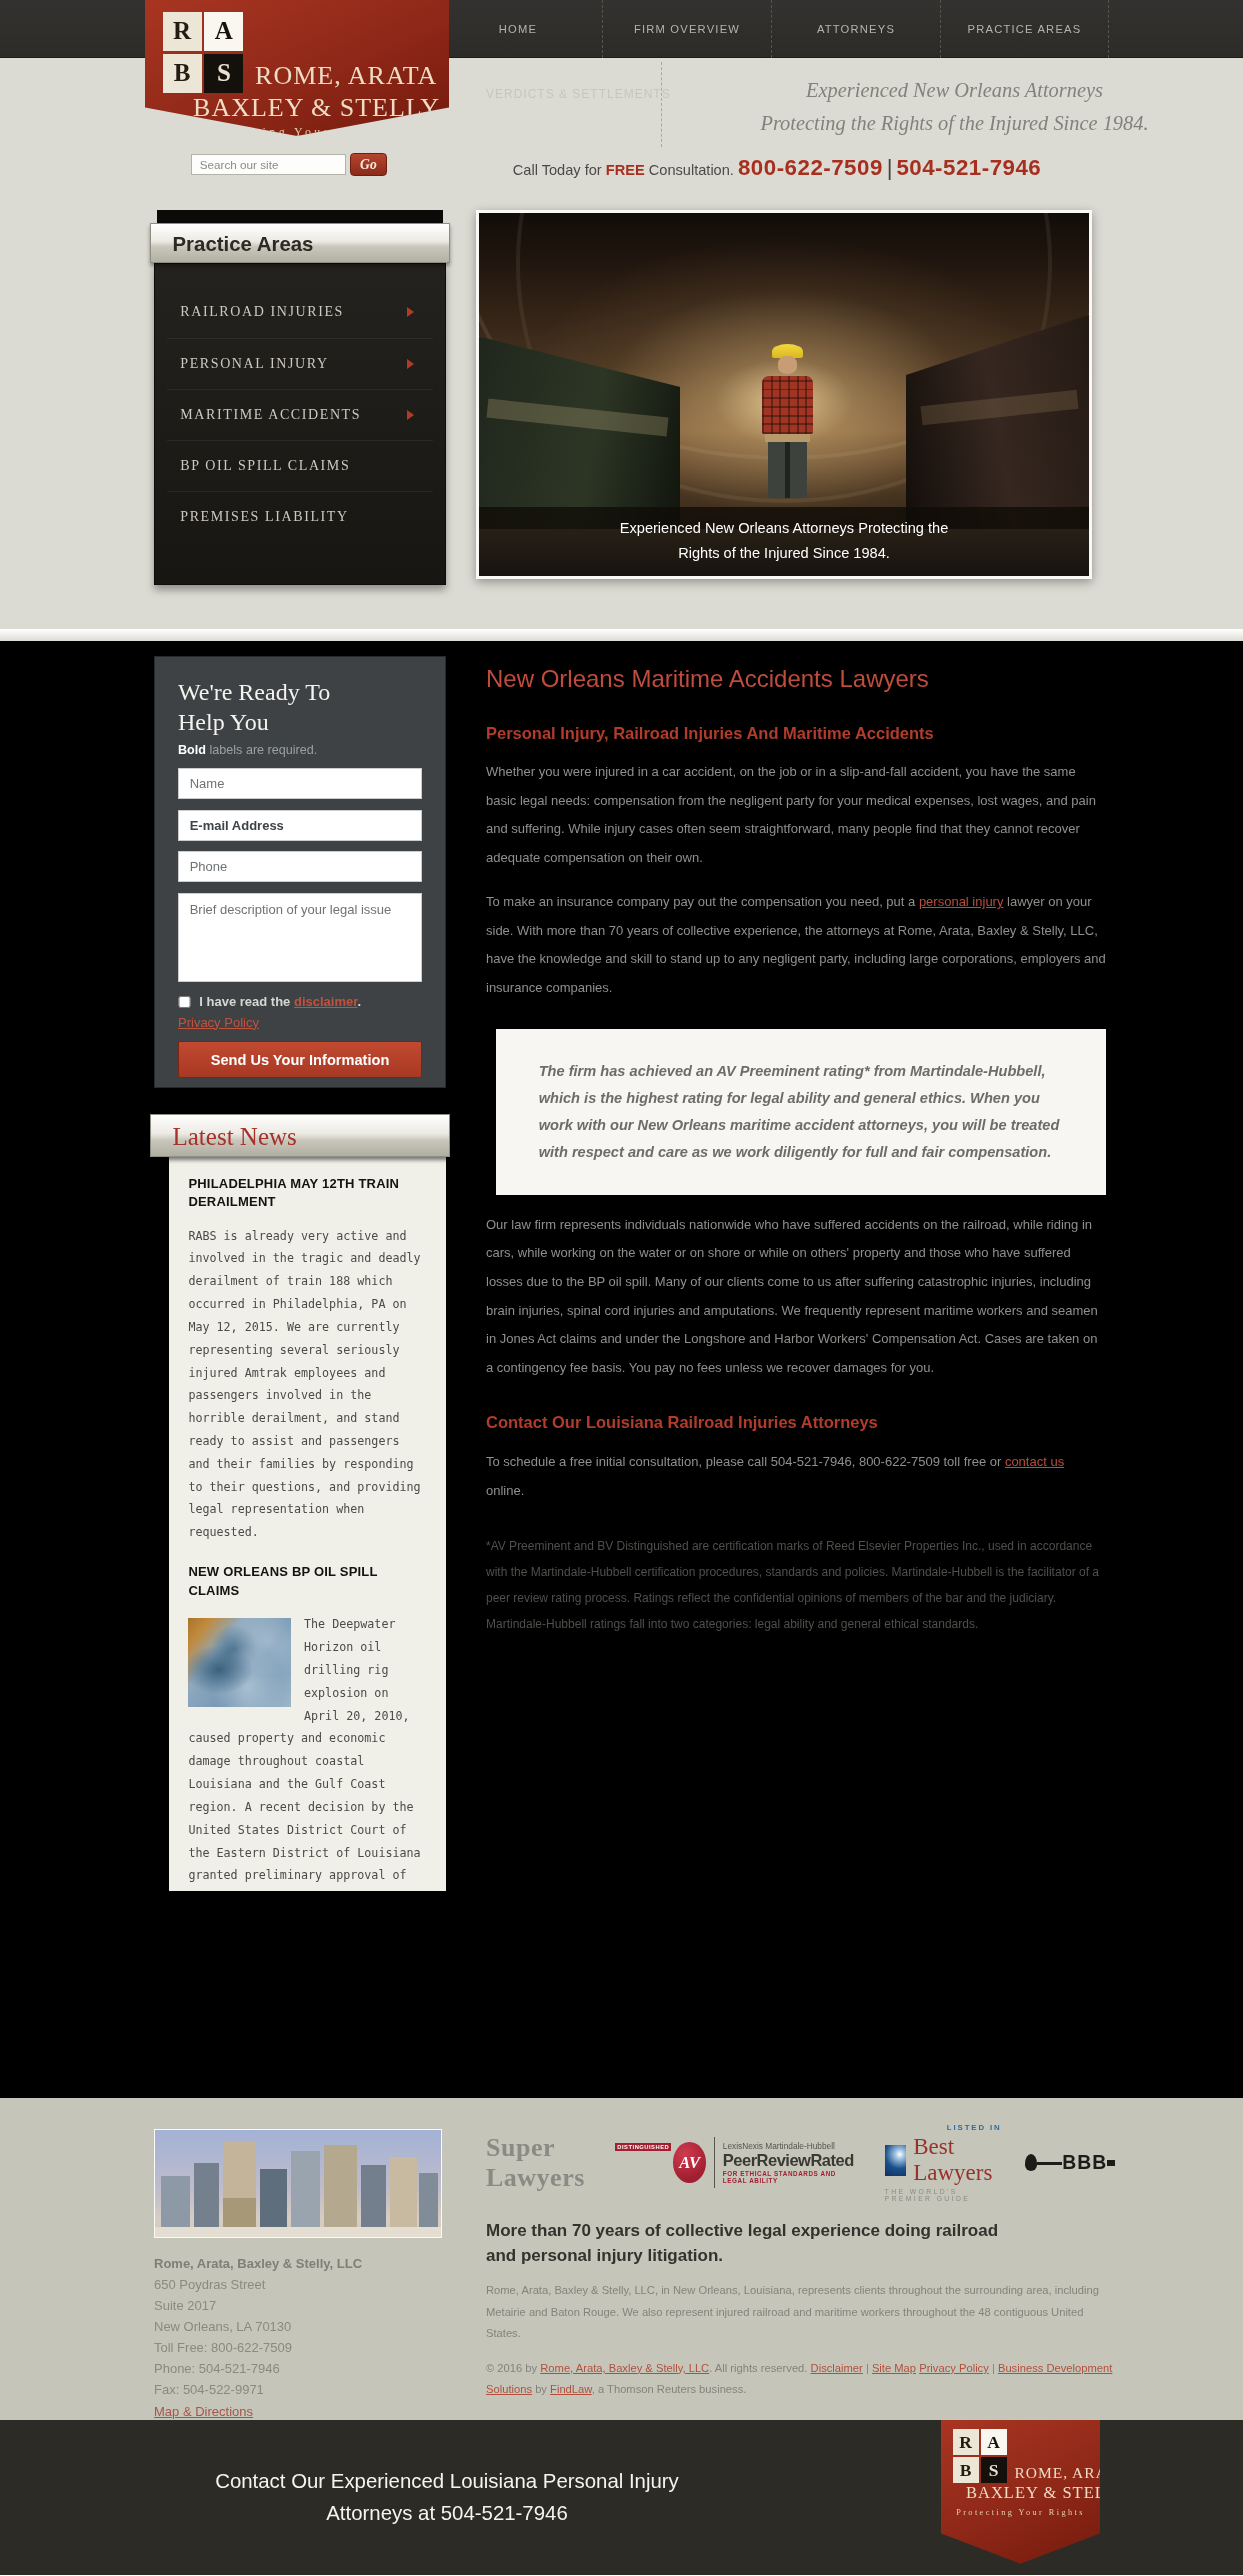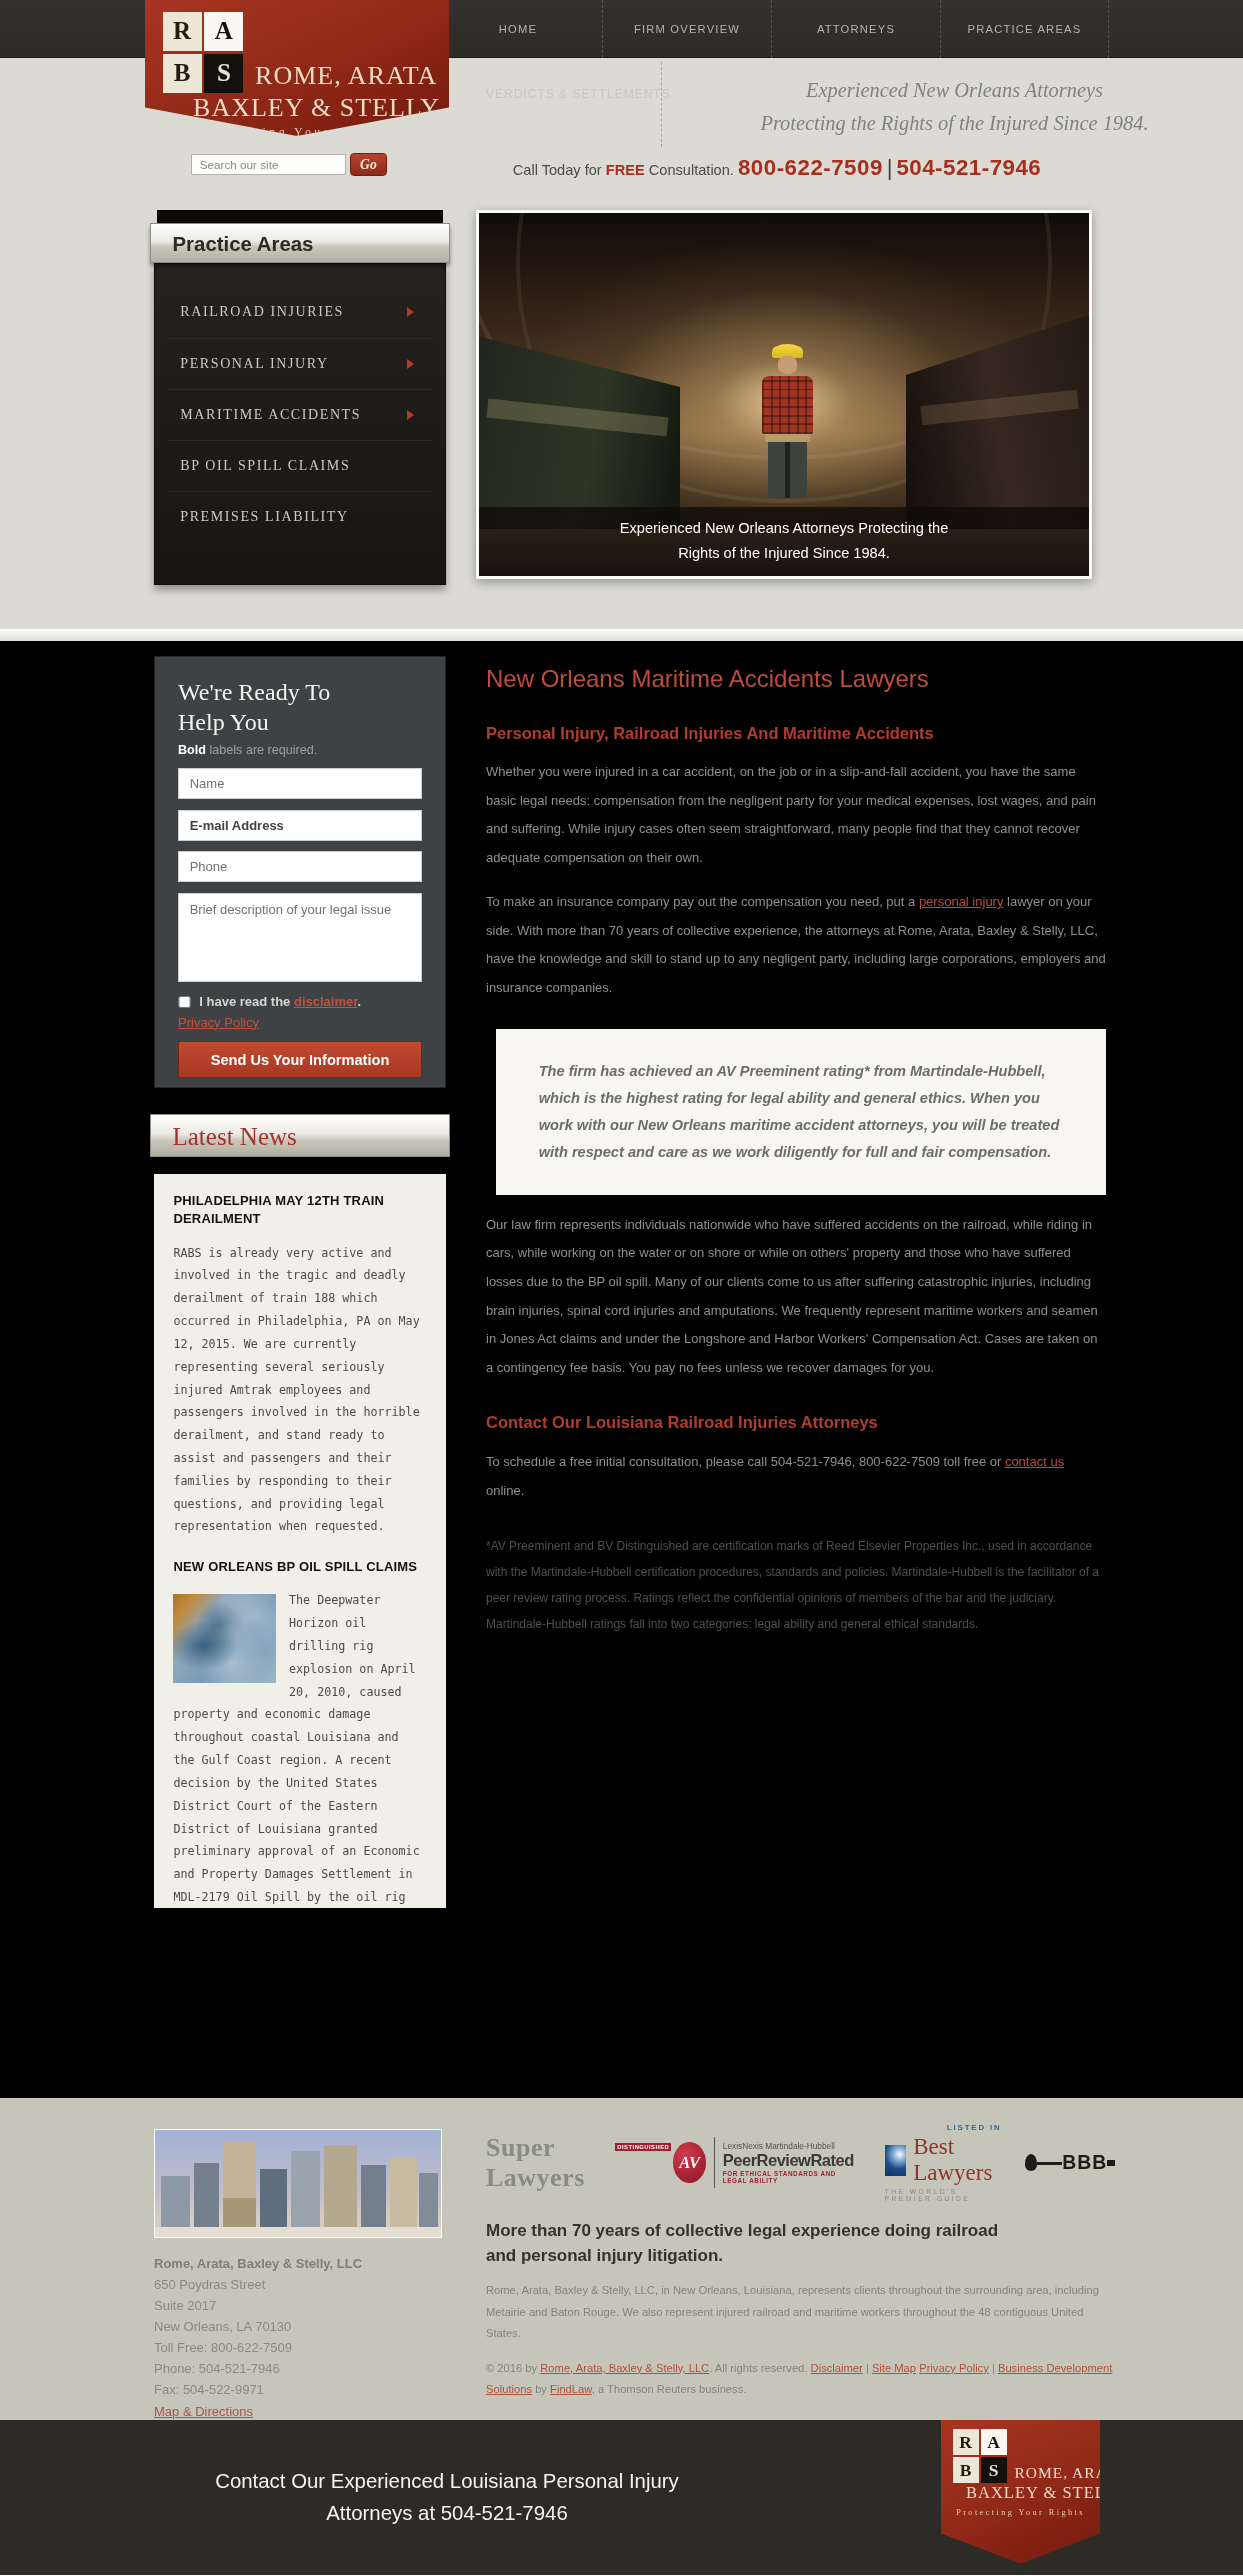--- a/index.html
+++ b/index.html
@@ -140,27 +140,27 @@
   .fb-check { margin-top:11.7px; display:flex; align-items:flex-start; font-size:13px;
               font-weight:700; color:#d8d8d3; }
   .fb-check input { width:12.6px; height:12.6px; margin:1.9px 8.7px 0 0; }
   .link-red { color:#c2523c; text-decoration:underline; cursor:pointer; }
   .fb-privacy { margin-top:5.8px; font-size:13px; }
   .fb-submit { display:block; width:100%; height:37px; margin-top:11.7px;
                background:linear-gradient(#c14a31,#a83823); border:1px solid #7e2413;
                border-radius:1.9px; color:#ffffff; font-weight:700; font-size:14.6px; cursor:pointer; }
 
   .panel { margin-bottom:9.7px; }
-  .panel-header { height:43px; margin:17px -3.9px; line-height:43px; padding-left:21.4px;
+  .panel-header { height:43px; margin:0 -3.9px; line-height:43px; padding-left:21.4px;
                   background:linear-gradient(#ffffff,#eceae3 45%,#c9c7bb 62%,#b0aea1);
                   border:1px solid #8f8e85; box-shadow:0 2.9px 3.9px rgba(0,0,0,.5);
                   font-family:"Liberation Serif", serif; font-size:25px; color:#a5312a;
                   position:relative; z-index:2; }
   .panel-body { background:#f0efe8; padding:17.5px 19.4px 19.4px; overflow:hidden; }
-  .news-body { height:734px; }
+  .news-body { height:734px;margin-left:15px; }
   .news-h3 { font-size:13px; font-weight:800; color:#14130f; line-height:1.4;
              letter-spacing:0.2px; }
   .news-mono { margin:13.6px 0 19.4px; font-family:"DejaVu Sans Mono", monospace; font-size:11.7px;
                line-height:1.95; color:#4c4b47; }
   .spill-img { float:left; width:103px; height:89px; margin:4.9px 12.6px 3.9px 0;
                background:
                  radial-gradient(ellipse at 78% 26%, rgba(255,255,255,.3), transparent 38%),
                  radial-gradient(ellipse at 30% 58%, #39617f 0%, transparent 34%),
                  radial-gradient(ellipse at 58% 78%, #a9bfd0 0%, transparent 42%),
                  radial-gradient(ellipse at 45% 35%, #4a708e 0%, transparent 30%),

